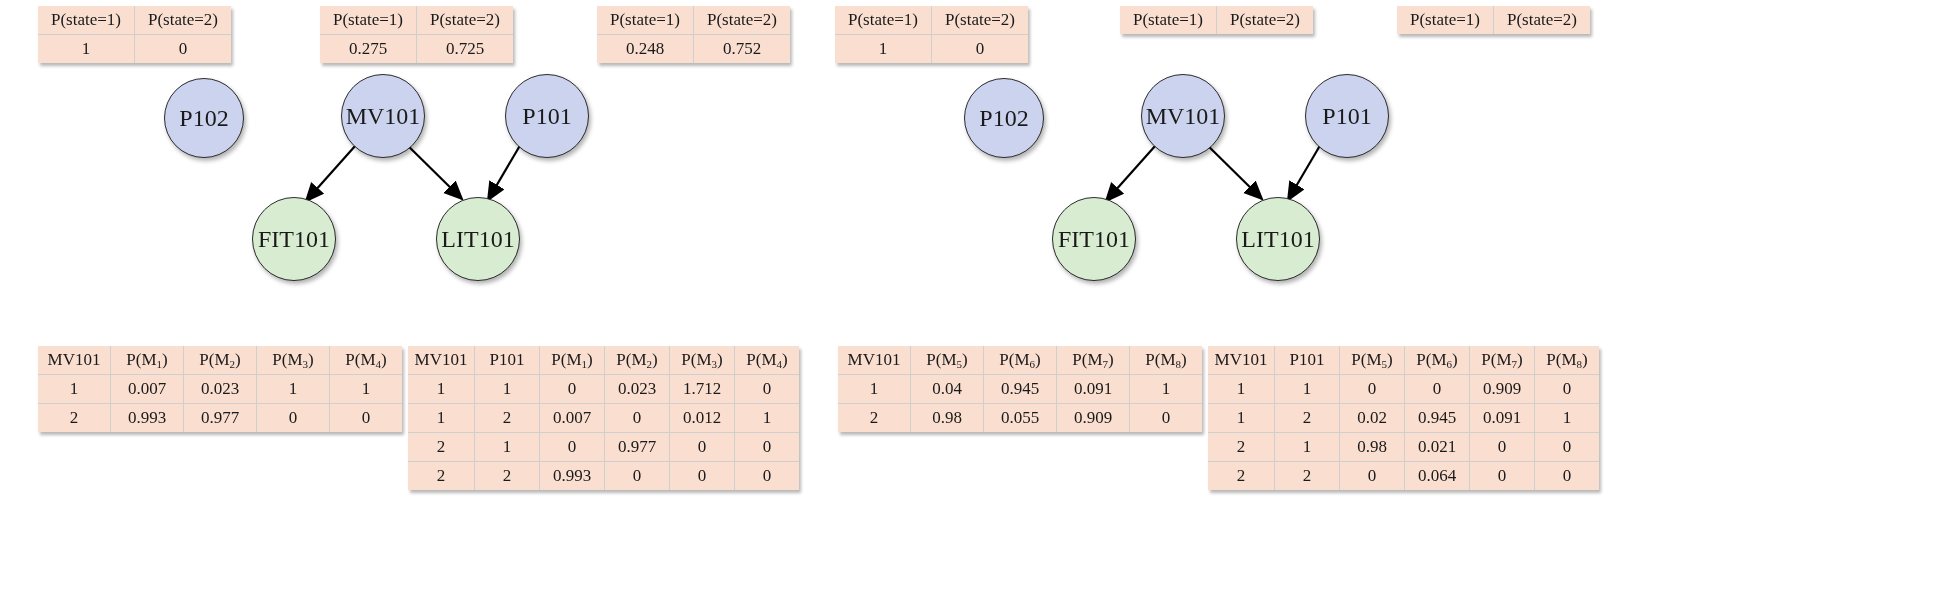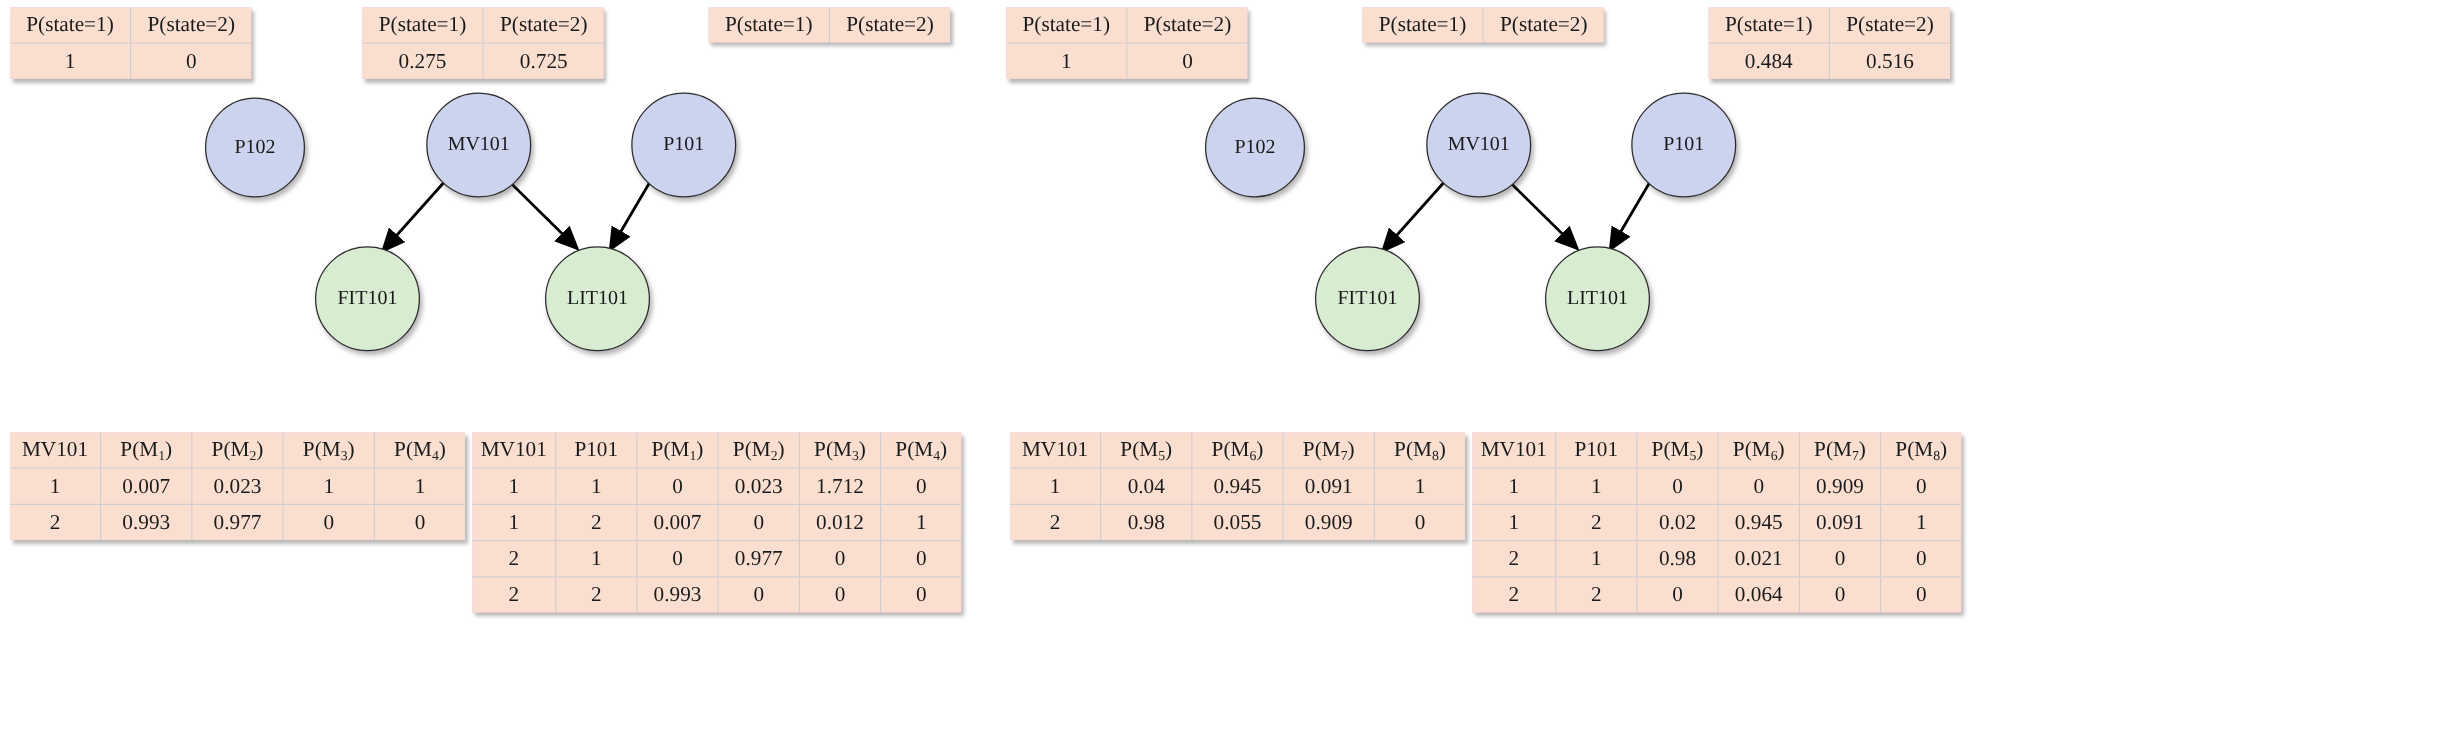--- a/index.html
+++ b/index.html
@@ -22,24 +22,25 @@
     height: 604px;
   }
   #panel-a { left: 0; }
   #panel-b { left: 975px; }
 
   
   .tbl {
     position: absolute;
     border-collapse: separate;
     border-spacing: 0;
-    background: #f9a8d4;
+    background: #701a75;
     box-shadow: 2px 3px 3px rgba(0,0,0,0.28);
     font-size: 17px;
     color: #1a1a1a;
+    margin-left: 30px;
   }
   .tbl td {
     background: #fadfd1;
     border-right: 1px solid #cfcfcf;
     border-bottom: 1px solid #cfcfcf;
     text-align: center;
     vertical-align: middle;
     padding: 0;
     height: 28px;
     white-space: nowrap;
@@ -56,21 +57,21 @@
   .w-cpt6 td { width: 64px; }
 
   
   .node {
     position: absolute;
     border-radius: 50%;
     border: 1.4px solid #2b2b2b;
     display: flex;
     align-items: center;
     justify-content: center;
-    font-size: 16px;
+    font-size: 24px;
     color: #1a1a1a;
     box-shadow: 2px 3px 4px rgba(0,0,0,0.30);
     box-sizing: border-box;
   }
   .node.blue  { background: #ccd3ee; }
   .node.green { background: #d8ecd2; text-align: center; }
 
   
   .caption {
     position: absolute;
@@ -132,20 +133,24 @@
     </tr>
   </tbody>
     </table>
 
   <table class="tbl w-state" style="left:567px; top:6px;">
     <tbody>
         <tr>
       <td class="hd">P(state=1)</td>
       <td class="hd">P(state=2)</td>
     </tr>
+    <tr>
+      <td>0.248</td>
+      <td>0.752</td>
+    </tr>
   </tbody>
     </table>
 
   <div class="node blue" style="left:164px; top:78px; width:80px; height:80px;">
     <span>P102</span>
   </div>
   <div class="node blue" style="left:341px; top:74px; width:84px; height:84px;">
     <span>MV101</span>
   </div>
   <div class="node blue" style="left:505px; top:74px; width:84px; height:84px;">
@@ -265,24 +270,20 @@
     </tr>
   </tbody>
     </table>
 
   <table class="tbl w-state" style="left:392px; top:6px;">
     <tbody>
         <tr>
       <td class="hd">P(state=1)</td>
       <td class="hd">P(state=2)</td>
     </tr>
-    <tr>
-      <td>0.484</td>
-      <td>0.516</td>
-    </tr>
   </tbody>
     </table>
 
   <div class="node blue" style="left:-11px; top:78px; width:80px; height:80px;">
     <span>P102</span>
   </div>
   <div class="node blue" style="left:166px; top:74px; width:84px; height:84px;">
     <span>MV101</span>
   </div>
   <div class="node blue" style="left:330px; top:74px; width:84px; height:84px;">

